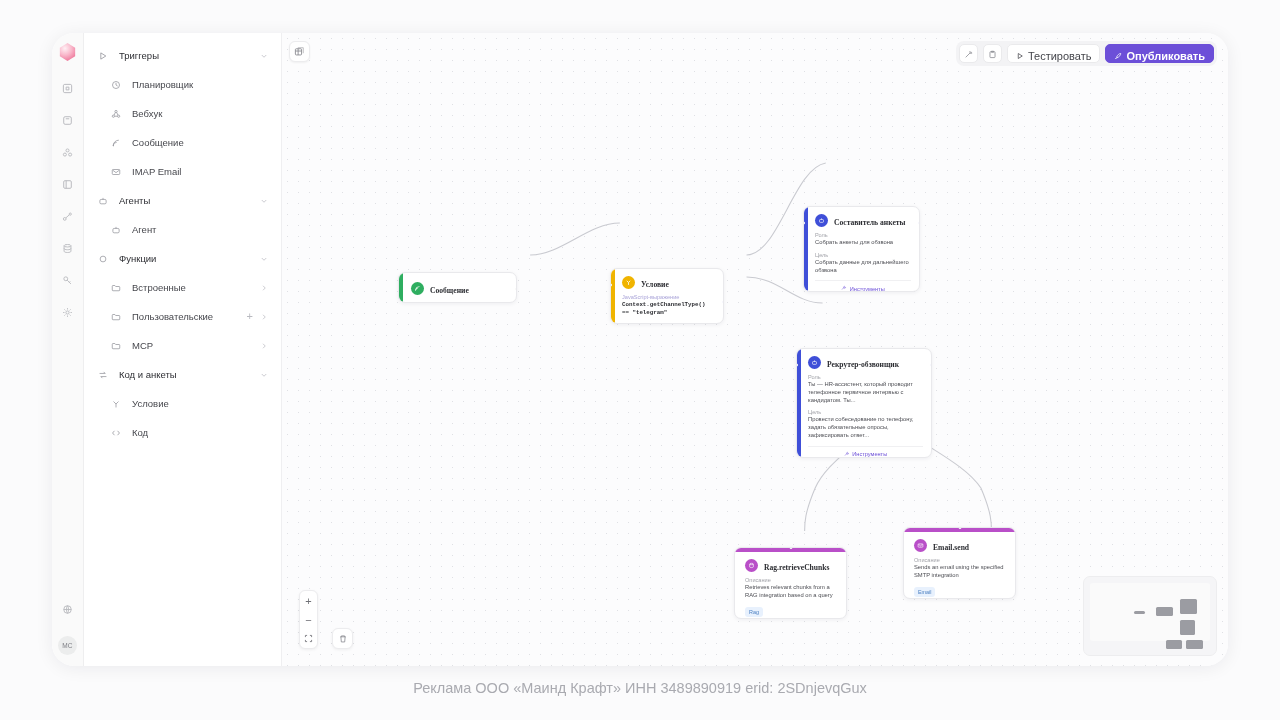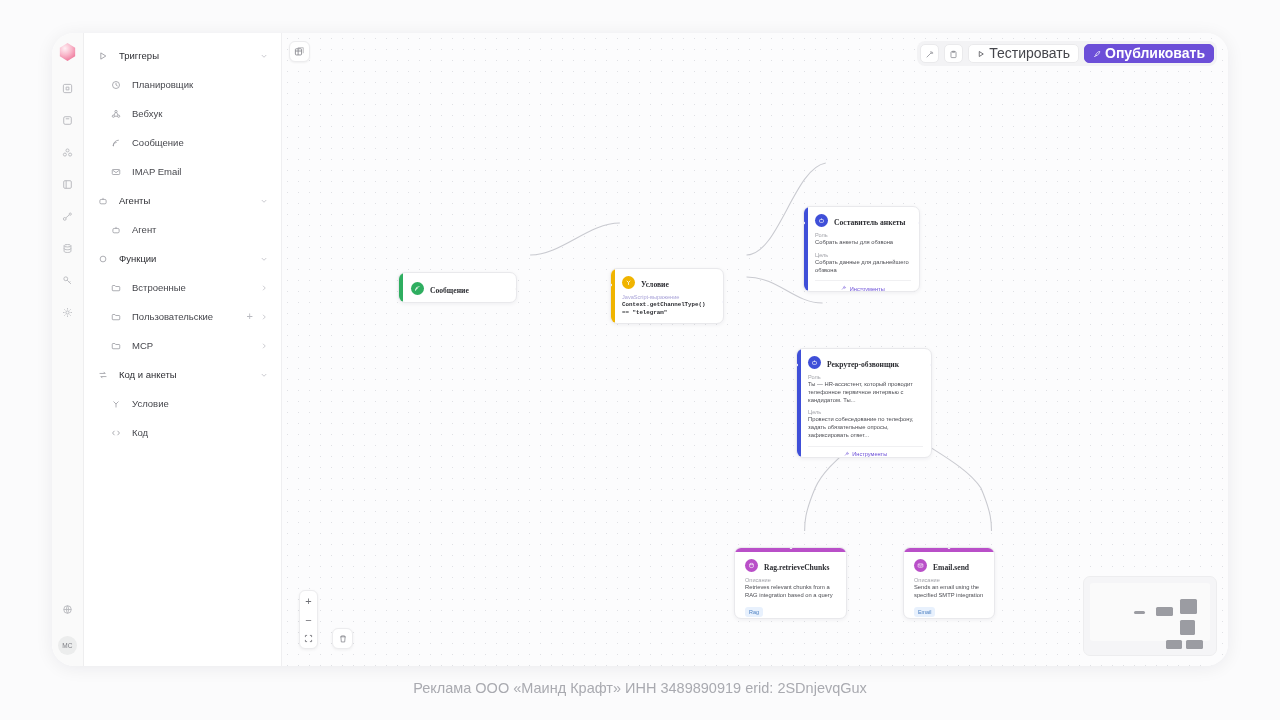--- a/index.html
+++ b/index.html
@@ -98,22 +98,22 @@
     background: #f3f3f5; border-radius: 8px; padding: 3px;
   }
   .ic-btn {
     width: 19px; height: 19px; border-radius: 5px; background: #fff;
     border: 1px solid #eaeaec; display: flex; align-items: center;
     justify-content: center; color: #8a8b91; cursor: pointer;
   }
   .ic-btn svg { width: 9px; height: 9px; }
   .pill {
     height: 19px; border-radius: 5px; background: #fff;
-    border: 1px solid #eaeaec; display: flex; align-items: flex-start;
-    gap: 4px; padding: 0 8px; font-size: 14px; color: #45464c; cursor: pointer;
+    border: 1px solid #eaeaec; display: flex; align-items: flex-end;
+    gap: 4px; padding: 0 8px; font-size: 11px; color: #45464c; cursor: pointer;
   }
   .pill svg { width: 8px; height: 8px; }
   .pill.primary {
     background: #6c4fd8; border-color: #6c4fd8; color: #fff;
     font-weight: 600;
   }
 
   
   .zoomctl {
     position: absolute; left: 17px; bottom: 17px;
@@ -592,21 +592,21 @@
         <div class="nlabel">Описание</div>
         <div class="nval">Retrieves relevant chunks from a RAG integration based on a query</div>
         <span class="tag">Rag</span>
       </div>
       <div class="vtab">
         
       </div>
       <div class="port" style="left:50%; top:-3px; margin-left:-2px; background:#b94fc8;"></div>
     </div>
 
-    <div class="node" style="left:621px; top:514px; width:92px; height:72px;">
+    <div class="node" style="left:621px; top:494px; width:113px; height:72px;">
       <div class="topbar" style="background:#b94fc8"></div>
       <div style="padding:11px 9px 0 10px;">
         <div class="nhead">
           <span class="nbadge" style="background:#b94fc8">
             <svg viewBox="0 0 16 16" fill="none" stroke="#fff" stroke-width="1.5">
                 <rect x="2.6" y="4.4" width="10.8" height="7.4" rx="1.3"></rect>
                 <path d="M3.2 5.2l4.8 3.6 4.8-3.6"></path>
               </svg>
           </span>
           <span class="ntitle">Email.send</span>

